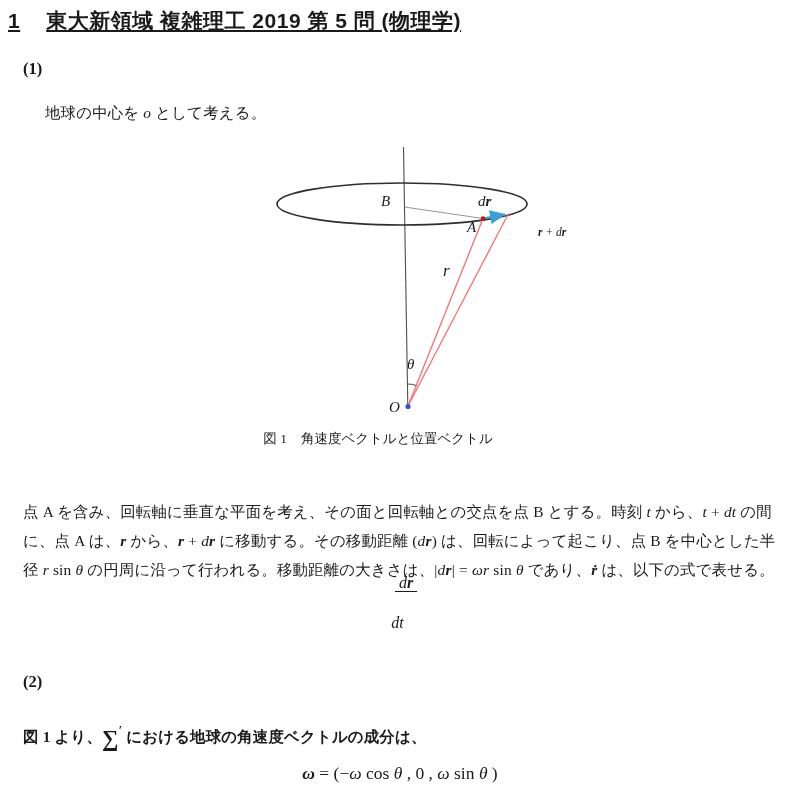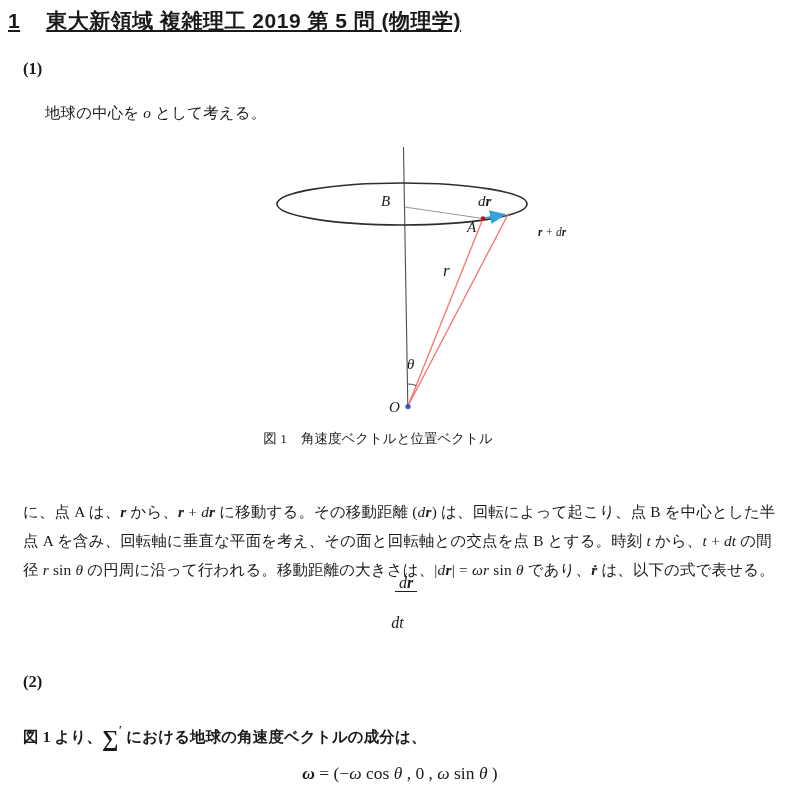--- a/index.html
+++ b/index.html
@@ -74,22 +74,22 @@
   <span class="fig-label big" style="left:193px;top:121px;">r</span>
   <span class="fig-label" style="left:157px;top:216px;">θ</span>
   <span class="fig-label" style="left:139px;top:259px;">O</span>
 </div>
 
 <div class="abs caption">
   <span class="cap-label">図 1</span><span>角速度ベクトルと位置ベクトル</span>
 </div>
 
 <div class="abs para">
+  <div class="bodyline"><span>点 A を含み、回転軸に垂直な平面を考え、その面と回転軸との交点を点 B とする。時刻 </span><span class="seg-it">t</span><span> から、</span><span class="seg-it">t</span><span> + </span><span class="seg-it">dt</span><span> の間</span></div>
   <div class="bodyline"><span>に、点 A は、</span><span class="seg-bi">r</span><span> から、</span><span class="seg-bi">r</span><span> + </span><span class="seg-it">d</span><span class="seg-bi">r</span><span> に移動する。その移動距離 (</span><span class="seg-it">d</span><span class="seg-bi">r</span><span>) は、回転によって起こり、点 B を中心とした半</span></div>
-  <div class="bodyline"><span>点 A を含み、回転軸に垂直な平面を考え、その面と回転軸との交点を点 B とする。時刻 </span><span class="seg-it">t</span><span> から、</span><span class="seg-it">t</span><span> + </span><span class="seg-it">dt</span><span> の間</span></div>
   <div class="bodyline"><span>径 </span><span class="seg-it">r</span><span> sin </span><span class="seg-it">θ</span><span> の円周に沿って行われる。移動距離の大きさは、|</span><span class="seg-it">d</span><span class="seg-bi">r</span><span>| = </span><span class="seg-it">ω</span><span class="seg-it">r</span><span> sin </span><span class="seg-it">θ</span><span> であり、</span><span class="seg-bi">ṙ</span><span> は、以下の式で表せる。</span></div>
 </div>
 
 <div class="abs equation" style="top:588px;height:48px;">
   <span class="frac">
     <span class="num"><span class="seg-it">d</span><span class="seg-bi">r</span></span>
     <span class="den" style="display:block;"><span class="seg-it">dt</span></span>
   </span>
 </div>
 

